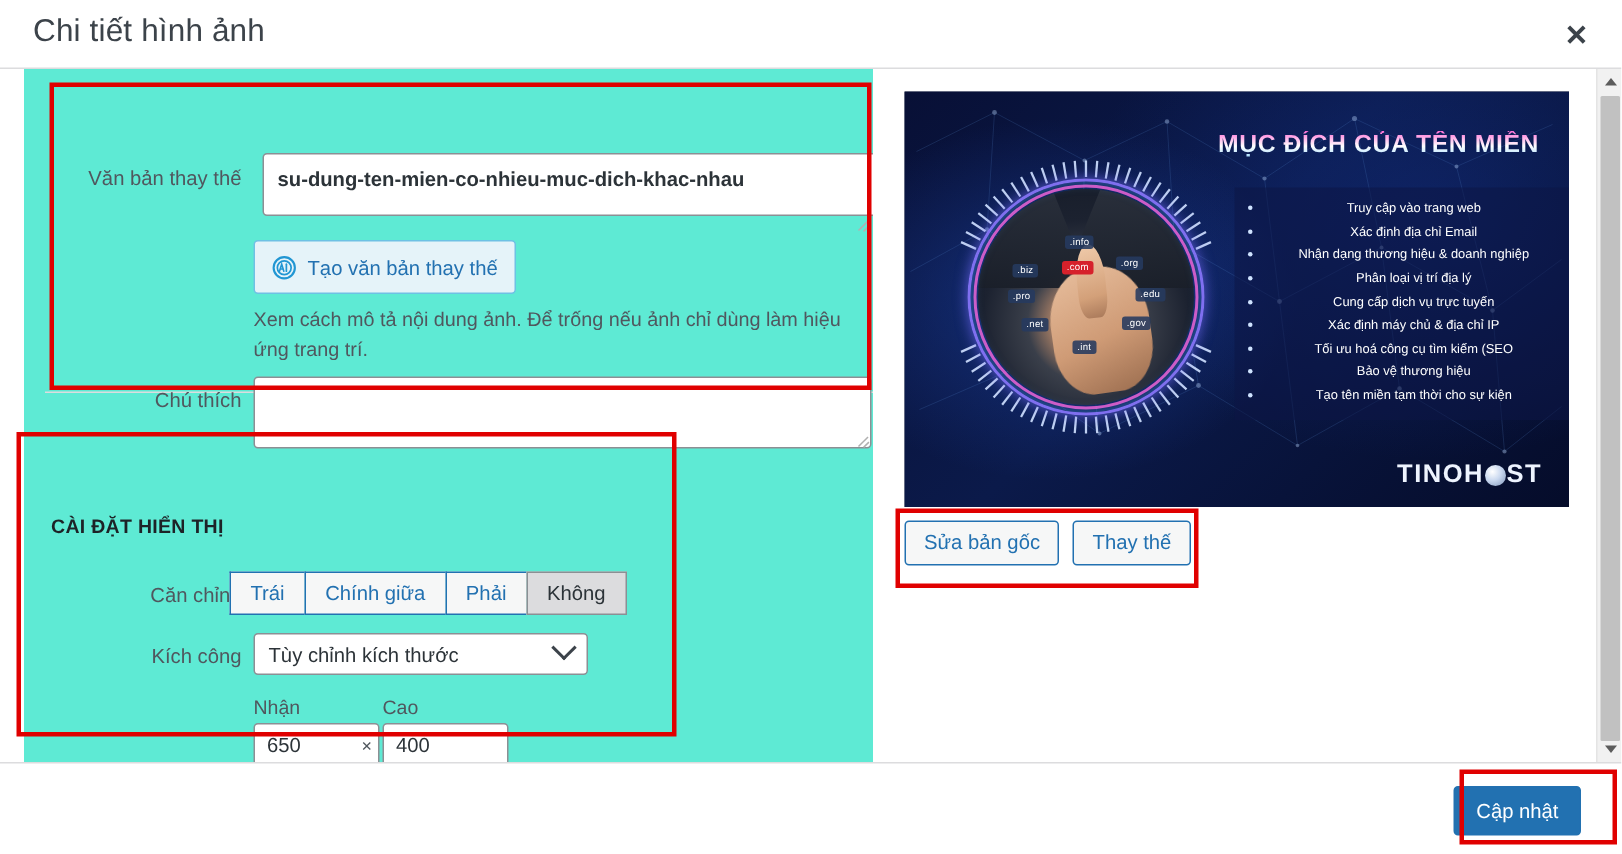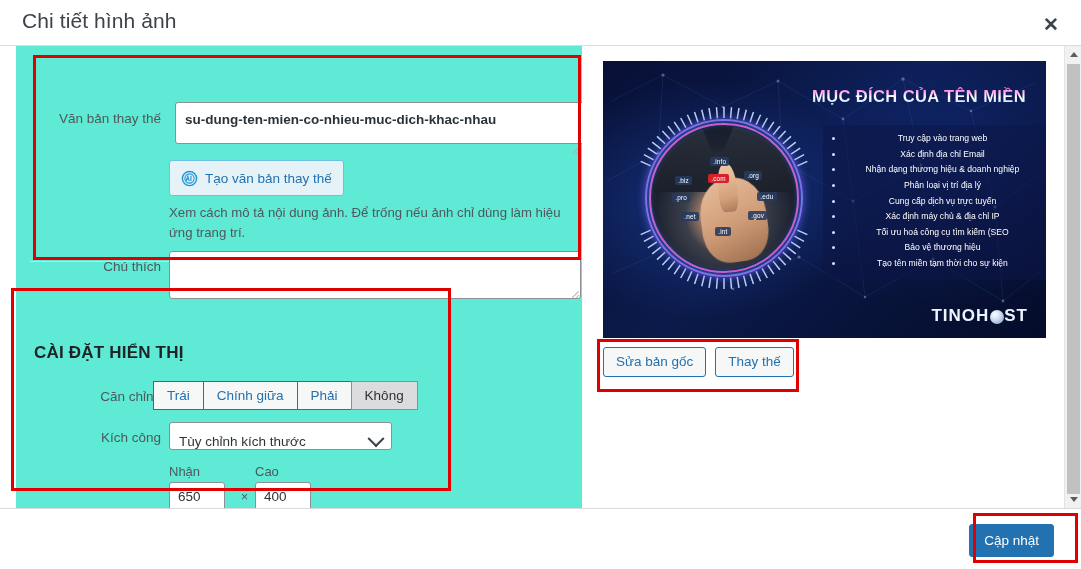--- a/index.html
+++ b/index.html
@@ -139,21 +139,21 @@
     width: 394px;
     font-size: 13.2px;
     color: #50575e;
     line-height: 1.55;
   }
 
   
   .section-title {
     position: absolute;
     left: 18px; top: 297px;
-    font-size: 17px;
+    font-size: 13px;
     font-weight: 700;
     color: #1d2327;
     letter-spacing: 0.2px;
   }
 
   .btn-group {
     position: absolute;
     left: 137px; top: 335px;
     display: flex;
     height: 29px;
@@ -178,42 +178,42 @@
   }
 
   .select-box {
     position: absolute;
     left: 153px; top: 376px;
     width: 223px; height: 28px;
     background: #ffffff;
     border: 1px solid #8c8f94;
     border-radius: 3px;
     display: flex;
-    align-items: flex-end;
+    align-items: center;
     padding: 0 9px;
     font-size: 13.5px;
     color: #2c3338;
     cursor: pointer;
   }
   .select-box .sel-val { flex: 1; }
   .chev {
     width: 12px; height: 12px;
     border-right: 2px solid #3c434a;
     border-bottom: 2px solid #3c434a;
     transform: rotate(45deg) translate(-3px,-3px);
   }
 
   .dim-label {
     position: absolute;
     font-size: 13px;
     color: #50575e;
   }
   .dim-input {
     position: absolute;
-    width: 56px; height: 29px;
+    width: 84px; height: 29px;
     background: #ffffff;
     border: 1px solid #8c8f94;
     border-radius: 3px;
     font-size: 13.5px;
     color: #2c3338;
     padding: 0 8px;
     font-family: "Liberation Sans", sans-serif;
     outline: none;
   }
   .dim-x {

